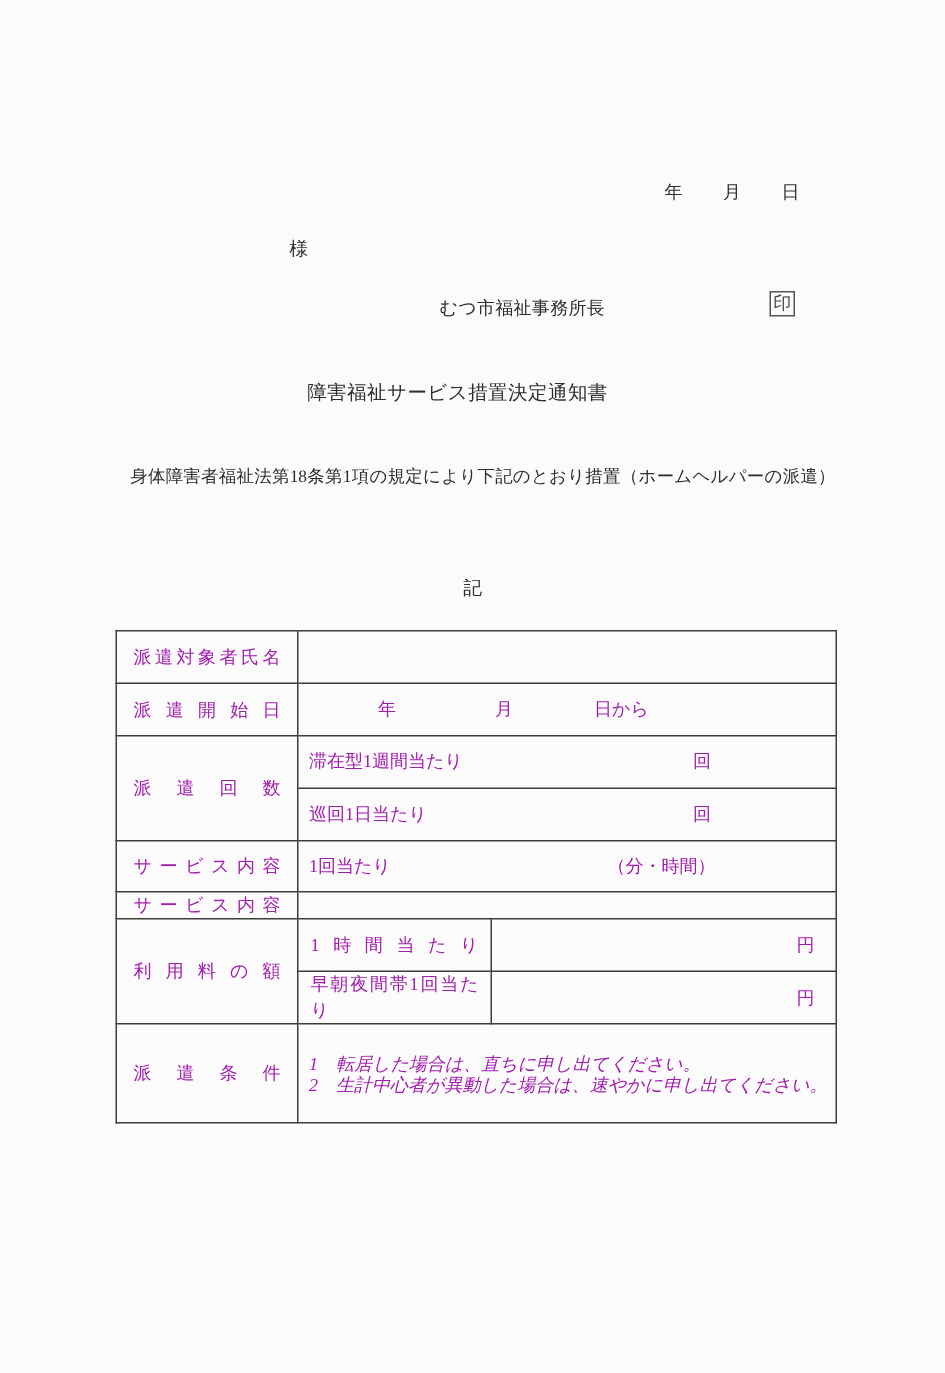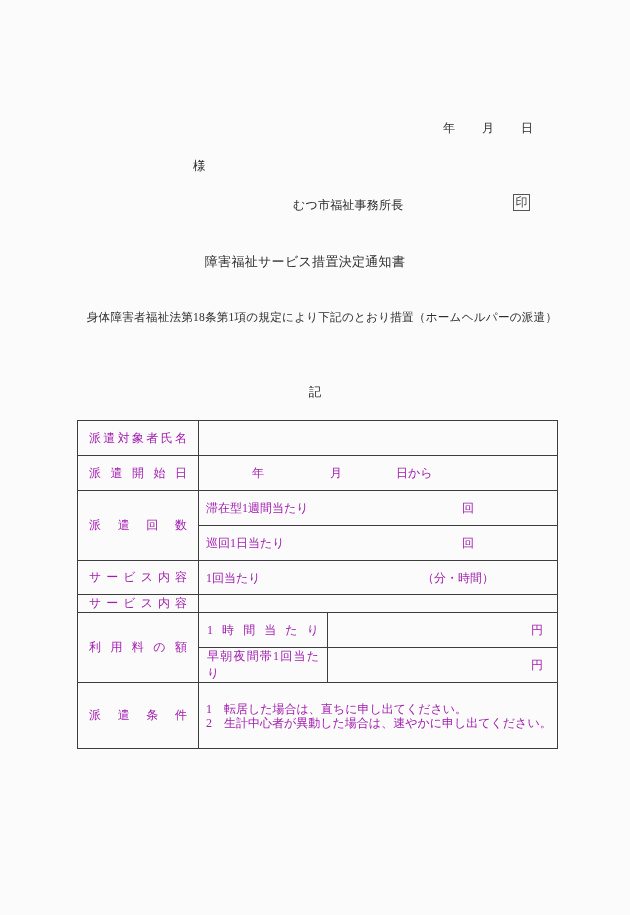--- a/index.html
+++ b/index.html
@@ -112,20 +112,21 @@
   td.val-cell {
     text-align: right;
     padding-right: 14px;
   }
   td.cond-cell {
     padding-left: 7px;
   }
   td.cond-cell .cond-line {
     line-height: 14px;
     white-space: nowrap;
+    font-style: italic;
   }
   td.cond-cell .cond-line + .cond-line { }
 </style>
 </head>
 <body>
 
 <div class="page">
 
 
   <div class="abs date-line">
@@ -183,21 +184,21 @@
           <td colspan="2" class="rel">
             <span class="fld" style="left:7px">巡回1日当たり</span>
             <span class="fld" style="left:263px">回</span>
           </td>
         </tr>
 
         <tr style="height:34px">
           <td class="label-cell">サービス内容</td>
           <td colspan="2" class="rel">
             <span class="fld" style="left:7px">1回当たり</span>
-            <span class="fld" style="left:223px">（分・時間）</span>
+            <span class="fld" style="left:206px">（分・時間）</span>
           </td>
         </tr>
 
         <tr style="height:16px">
           <td class="label-cell">サービス内容</td>
           <td colspan="2" class="content"></td>
         </tr>
 
         <tr style="height:35px">
           <td class="label-cell" rowspan="2">利用料の額</td>

